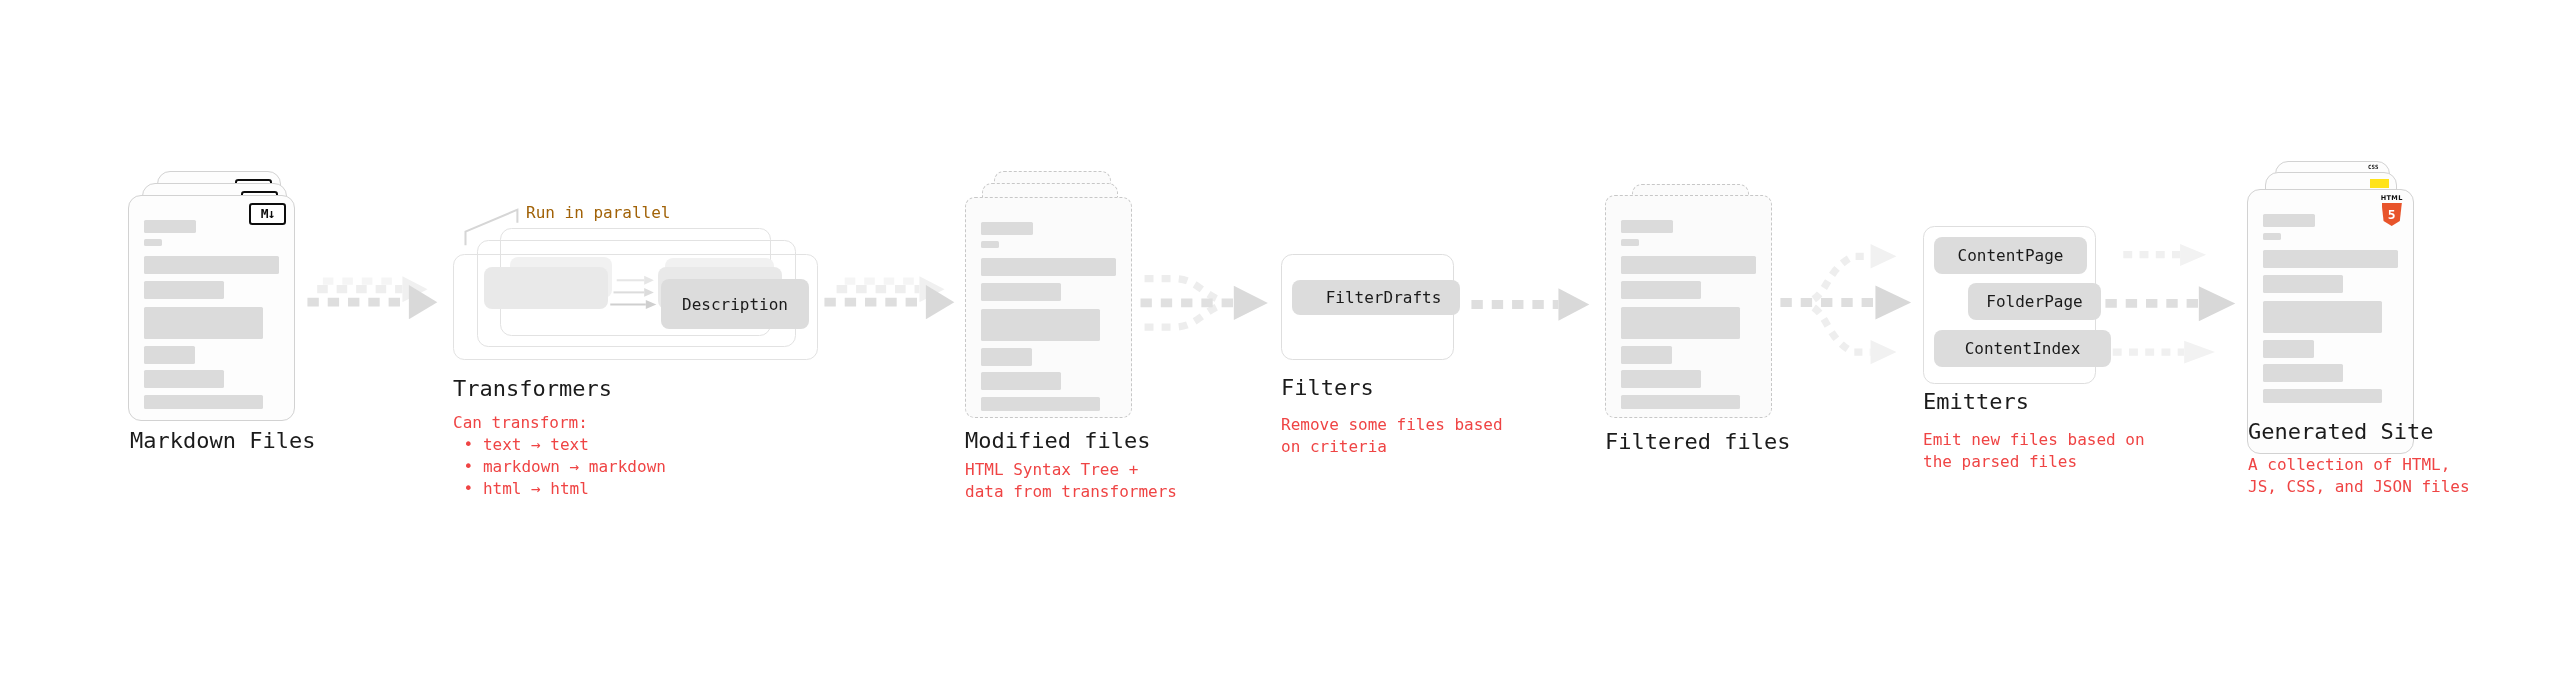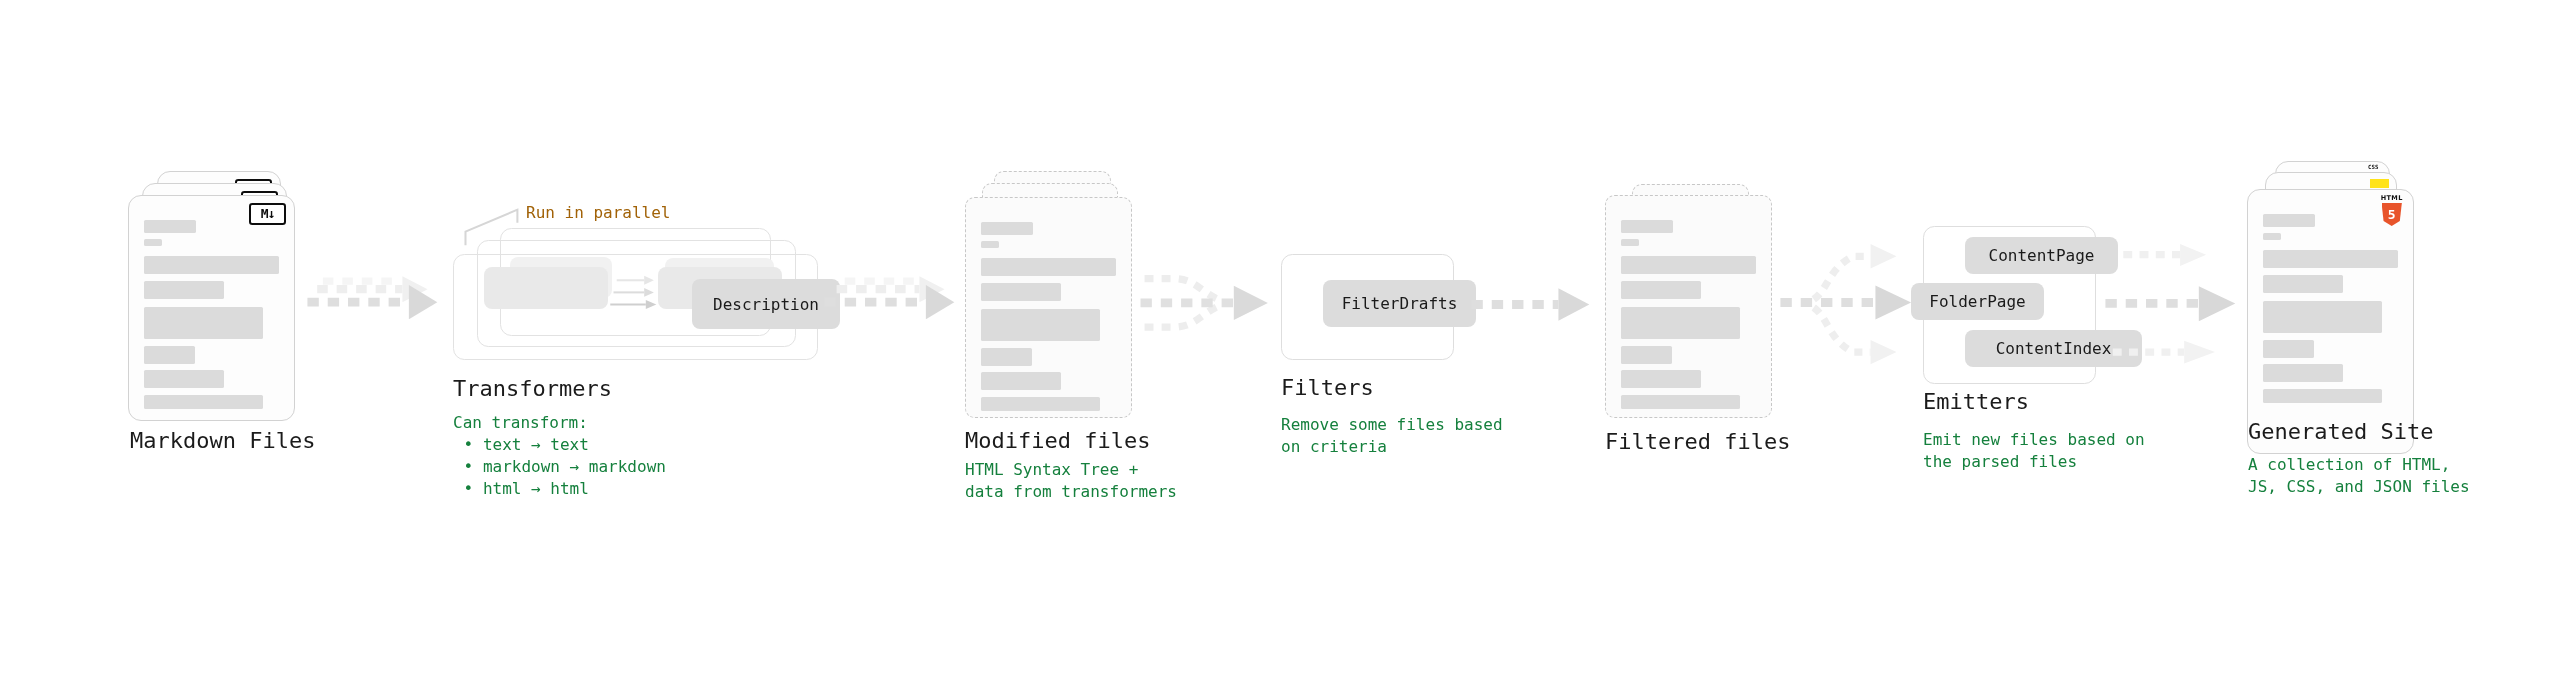--- a/index.html
+++ b/index.html
@@ -39,26 +39,26 @@
   .html5-badge .shield { width:20.3px; height:23px; margin:0.8px auto 0; background:#e8542b;
     clip-path:polygon(0 0,100% 0,90% 78%,50% 100%,10% 78%);
     display:flex; align-items:center; justify-content:center;
     color:#ffffff; font-size:13px; font-weight:700; }
 
   
   .t-layer { position:absolute; border:1.6px solid #e2e2e2; border-radius:11.4px; box-sizing:border-box; }
   .ghost { position:absolute; border-radius:8.1px; }
   .pill { position:absolute; background:#dcdcdc; border-radius:8.1px;
     display:flex; align-items:center; justify-content:center;
-    font-size:16px; color:#1a1a1a; white-space:nowrap;margin-left:31px; }
+    font-size:16px; color:#1a1a1a; white-space:nowrap; }
   .panel { position:absolute; background:#ffffff; border:1.6px solid #dedede; border-radius:11.4px; box-sizing:border-box; }
 
   
   .stage-title { position:absolute; font-size:22px; color:#1b1b1b; white-space:nowrap; }
-  .caption { position:absolute; font-size:16px; line-height:22px; color:#15803d; white-space:nowrap; }
+  .caption { position:absolute; font-size:16px; line-height:22px; color:#ef4444; white-space:nowrap; }
   .caption .ind { padding-left:10.6px; }
   .annotation { position:absolute; font-size:16px; color:#a16207; white-space:nowrap; }
 </style>
 </head>
 <body>
 
 <div id="canvas">
 
   <div class="doc solid" style="left:157px; top:171px; width:124px; height:219px;">
     <div class="md-badge">M↓</div>
@@ -151,21 +151,21 @@
   </div>
 
   <svg class="abs" style="left:1138px; top:268px;" width="134" height="73" viewBox="0 0 165 90">
     <path d="M 8 13 L 42 13 C 72 13, 76 30, 102 40" fill="none" stroke="#ededed" stroke-width="9" stroke-dasharray="11 10"></path>
     <path d="M 8 73 L 42 73 C 72 73, 76 56, 102 46" fill="none" stroke="#ededed" stroke-width="9" stroke-dasharray="11 10"></path>
     <line x1="3" y1="43" x2="118" y2="43" stroke="#e0e0e0" stroke-width="11" stroke-dasharray="14 11"></line>
     <polygon points="118,22 118,64 160,43" fill="#dadada"></polygon>
   </svg>
 
   <div class="panel" style="left:1281px; top:254px; width:173px; height:106px;"></div>
-  <div class="pill" style="left:1292px; top:280px; width:153px; height:47px;">FilterDrafts</div>
+  <div class="pill" style="left:1292px; top:280px; width:153px; height:35px;padding-left:15px;">FilterDrafts</div>
   <div class="stage-title" style="left:1281px; top:375px;">Filters</div>
   <div class="caption" style="left:1281px; top:414px;">
     <div>Remove some files based</div>
     <div>on criteria</div>
   </div>
 
   <svg class="abs" style="left:1469px; top:284px;" width="126" height="41" viewBox="0 0 155 50">
     <line x1="3" y1="25" x2="110" y2="25" stroke="#dedede" stroke-width="11" stroke-dasharray="14 11"></line>
     <polygon points="110,5 110,45 148,25" fill="#d9d9d9"></polygon>
   </svg>
@@ -189,21 +189,21 @@
     <path d="M 44 73 C 62 60, 62 36, 92 20 L 114 20" fill="none" stroke="#eeeeee" stroke-width="9" stroke-dasharray="10 9"></path>
     <polygon points="114,5 114,35 146,20" fill="#f1f1f1"></polygon>
     <path d="M 44 83 C 62 96, 62 122, 92 138 L 114 138" fill="none" stroke="#eeeeee" stroke-width="9" stroke-dasharray="10 9"></path>
     <polygon points="114,123 114,153 146,138" fill="#f1f1f1"></polygon>
     <line x1="3" y1="77" x2="120" y2="77" stroke="#dedede" stroke-width="11" stroke-dasharray="14 11"></line>
     <polygon points="120,56 120,98 164,77" fill="#d8d8d8"></polygon>
   </svg>
 
   <div class="panel" style="left:1923px; top:226px; width:173px; height:158px;"></div>
   <div class="pill" style="left:1934px; top:237px; width:153px; height:37px;">ContentPage</div>
-  <div class="pill" style="left:1880px; top:283px; width:133px; height:37px;">FolderPage</div>
+  <div class="pill" style="left:1968px; top:283px; width:133px; height:37px;">FolderPage</div>
   <div class="pill" style="left:1934px; top:330px; width:177px; height:37px;">ContentIndex</div>
   <div class="stage-title" style="left:1923px; top:389px;">Emitters</div>
   <div class="caption" style="left:1923px; top:429px;">
     <div>Emit new files based on</div>
     <div>the parsed files</div>
   </div>
 
   <svg class="abs" style="left:2103px; top:244px;" width="138" height="122" viewBox="0 0 170 150">
     <line x1="25" y1="13" x2="95" y2="13" stroke="#f0f0f0" stroke-width="9" stroke-dasharray="11 9"></line>
     <polygon points="95,0 95,27 127,13" fill="#f2f2f2"></polygon>

